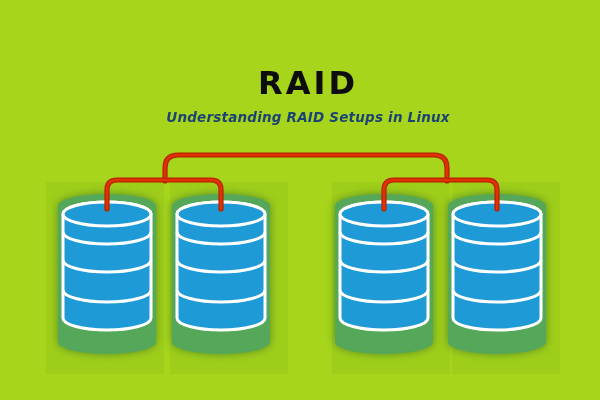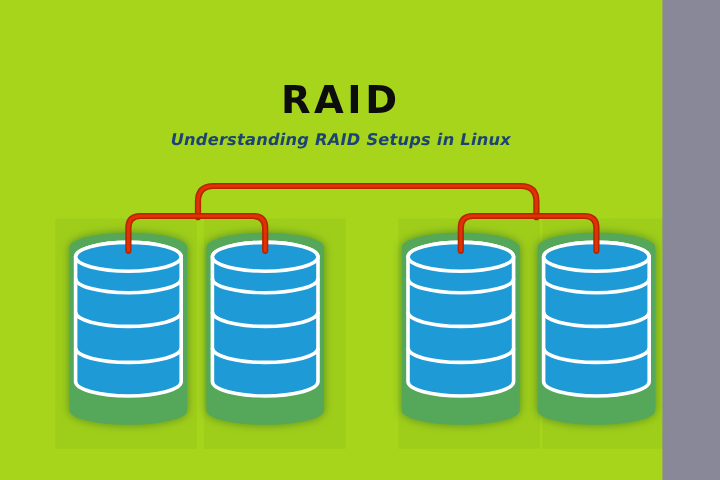--- a/index.html
+++ b/index.html
@@ -1,17 +1,17 @@
 <!DOCTYPE html>
 <html style="--background: #a6d51c; --title-text: #0d0d0d; --subtitle-text: #1c4375; --connector-red: #e23103; --connector-red-dark: #b52500; --disk-blue: #1e9ad6; --disk-green: #55a75a; --disk-outline: #ffffff; --tile-tint: rgba(35,70,0,0.05);"><head>
 <meta charset="utf-8">
 <style>
   html,body{margin:0;padding:0;background:#889;}
   .stage{
-    position:relative;width:552px;height:400px;overflow:hidden;
+    position:relative;width:600px;height:400px;overflow:hidden;
     background:var(--background,#a6d51c);
     font-family:"DejaVu Sans","Liberation Sans",sans-serif;
   }
   
   .header{position:absolute;left:0;top:0;width:100%;text-align:center;transform:translateX(8px);}
   .title{
     margin:67px 0 0 0;font-size:32px;line-height:32px;font-weight:bold;
     letter-spacing:3px;color:var(--title-text,#0d0d0d);
   }
   .subtitle{

